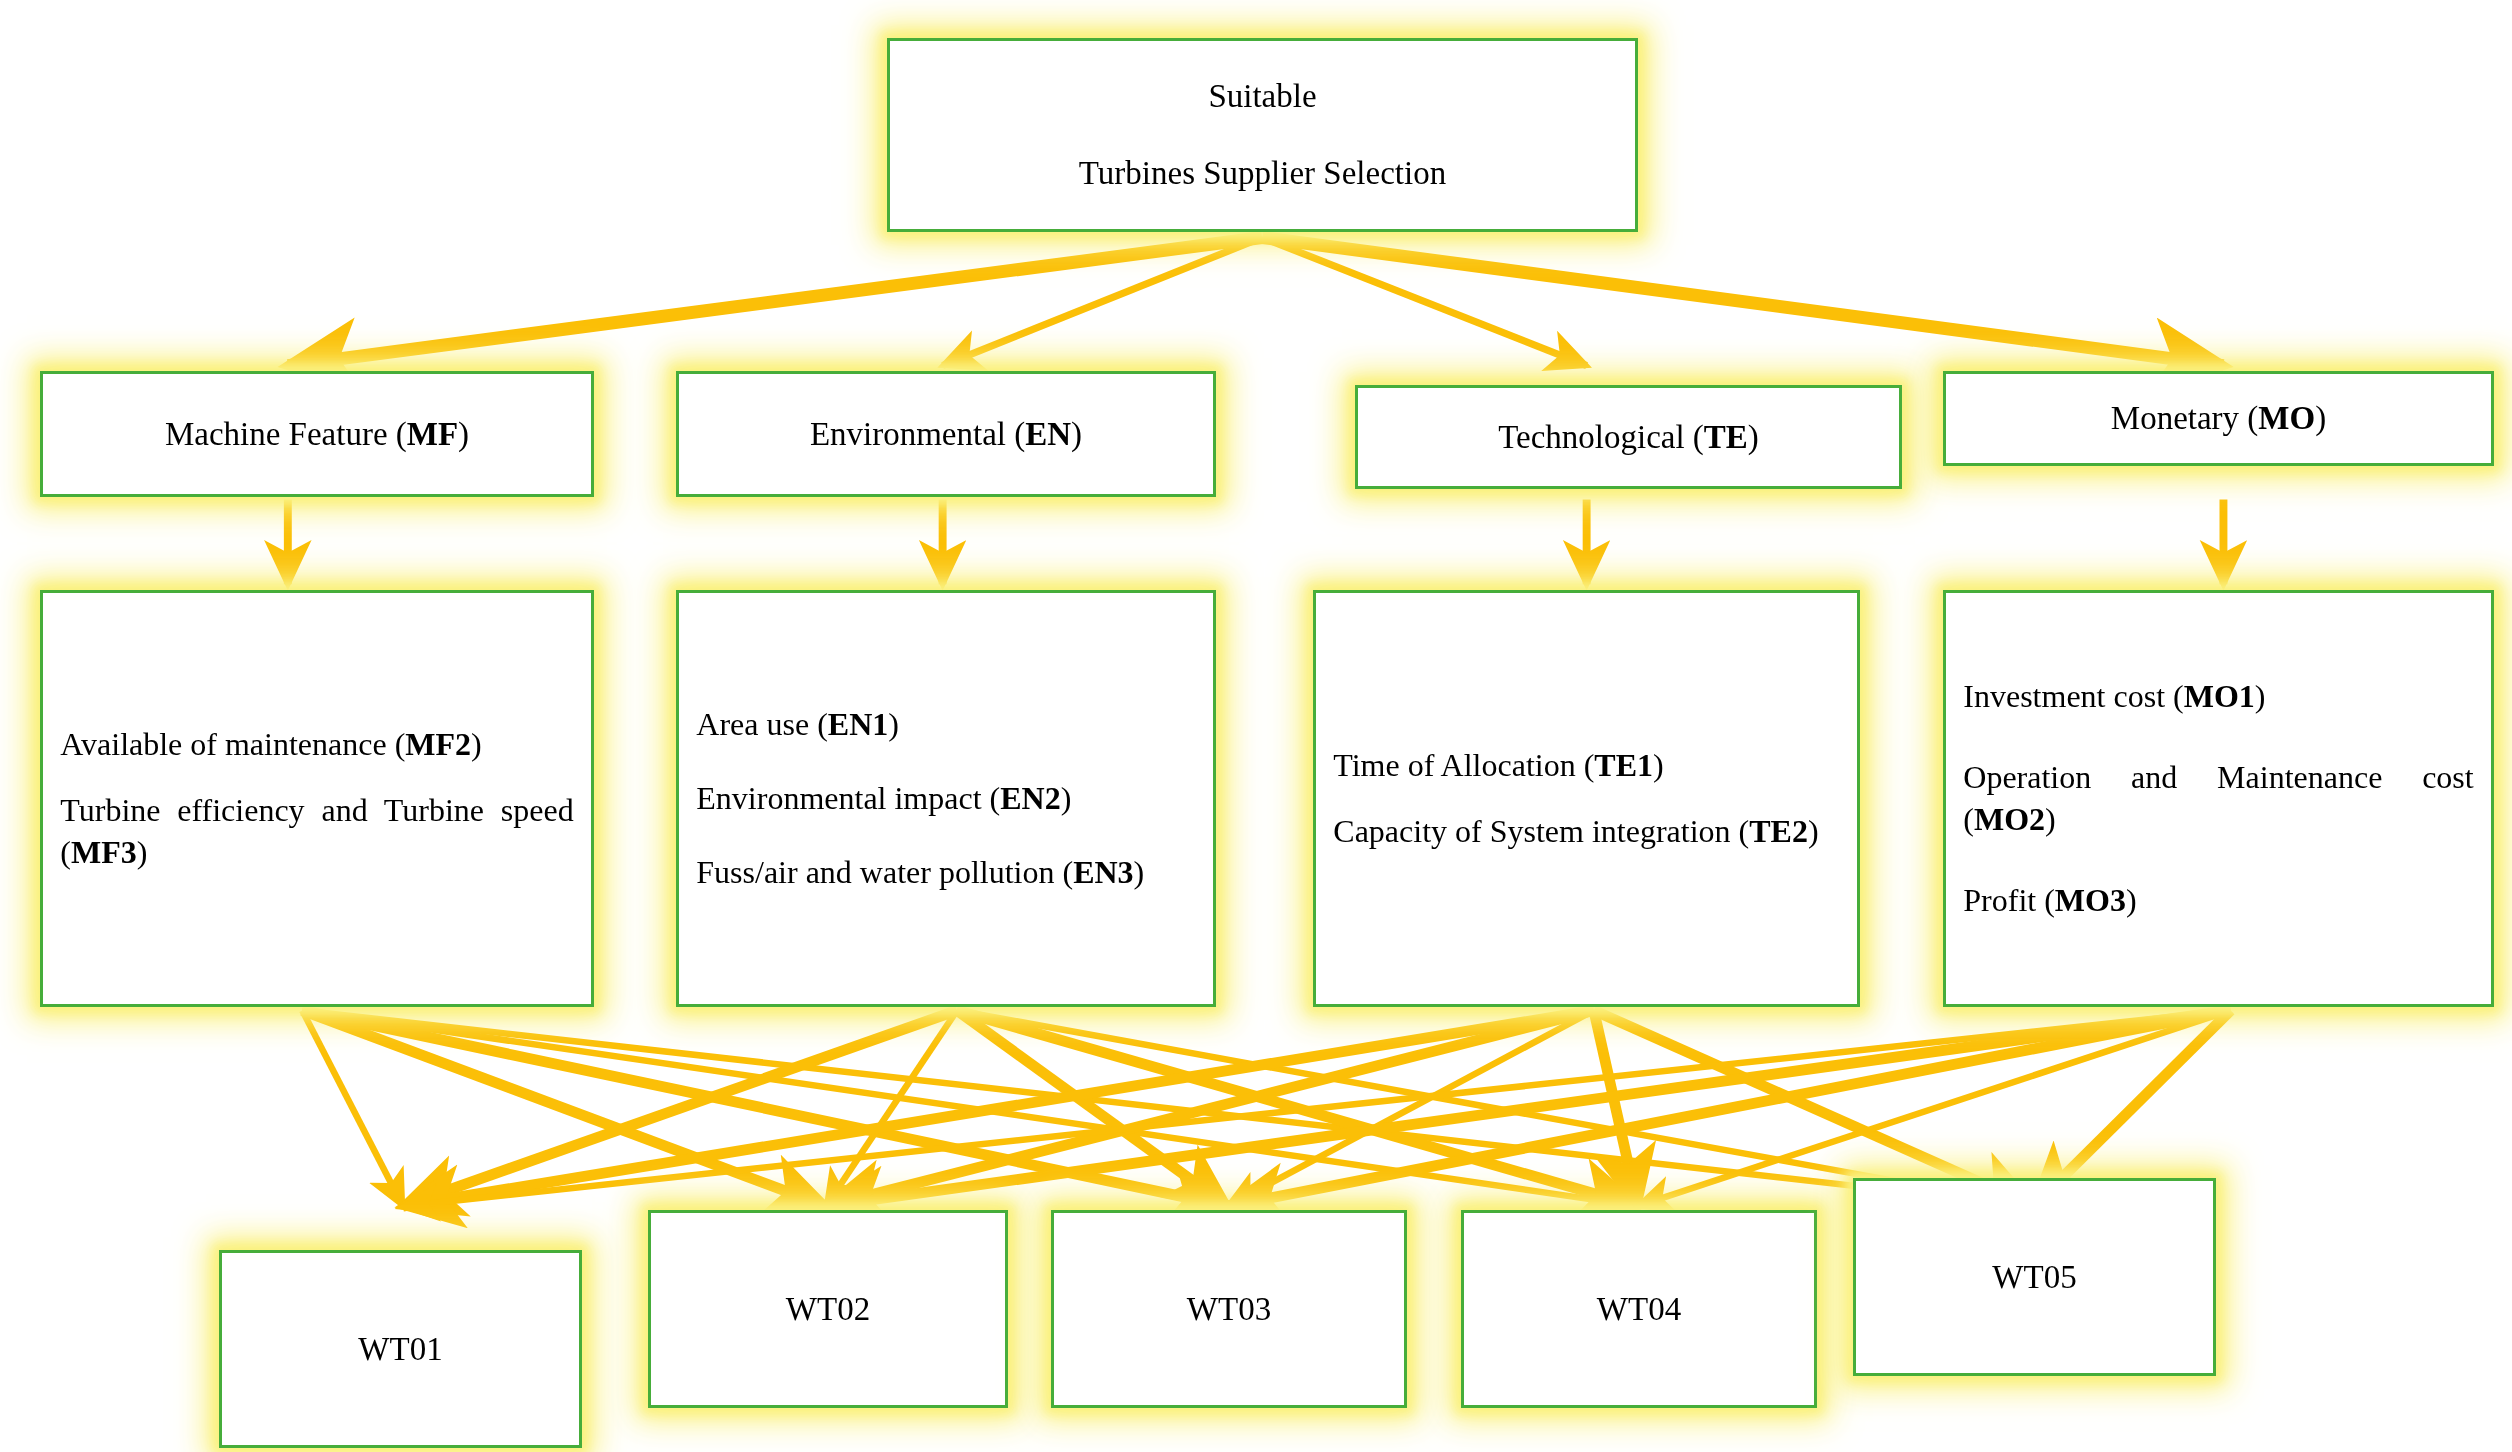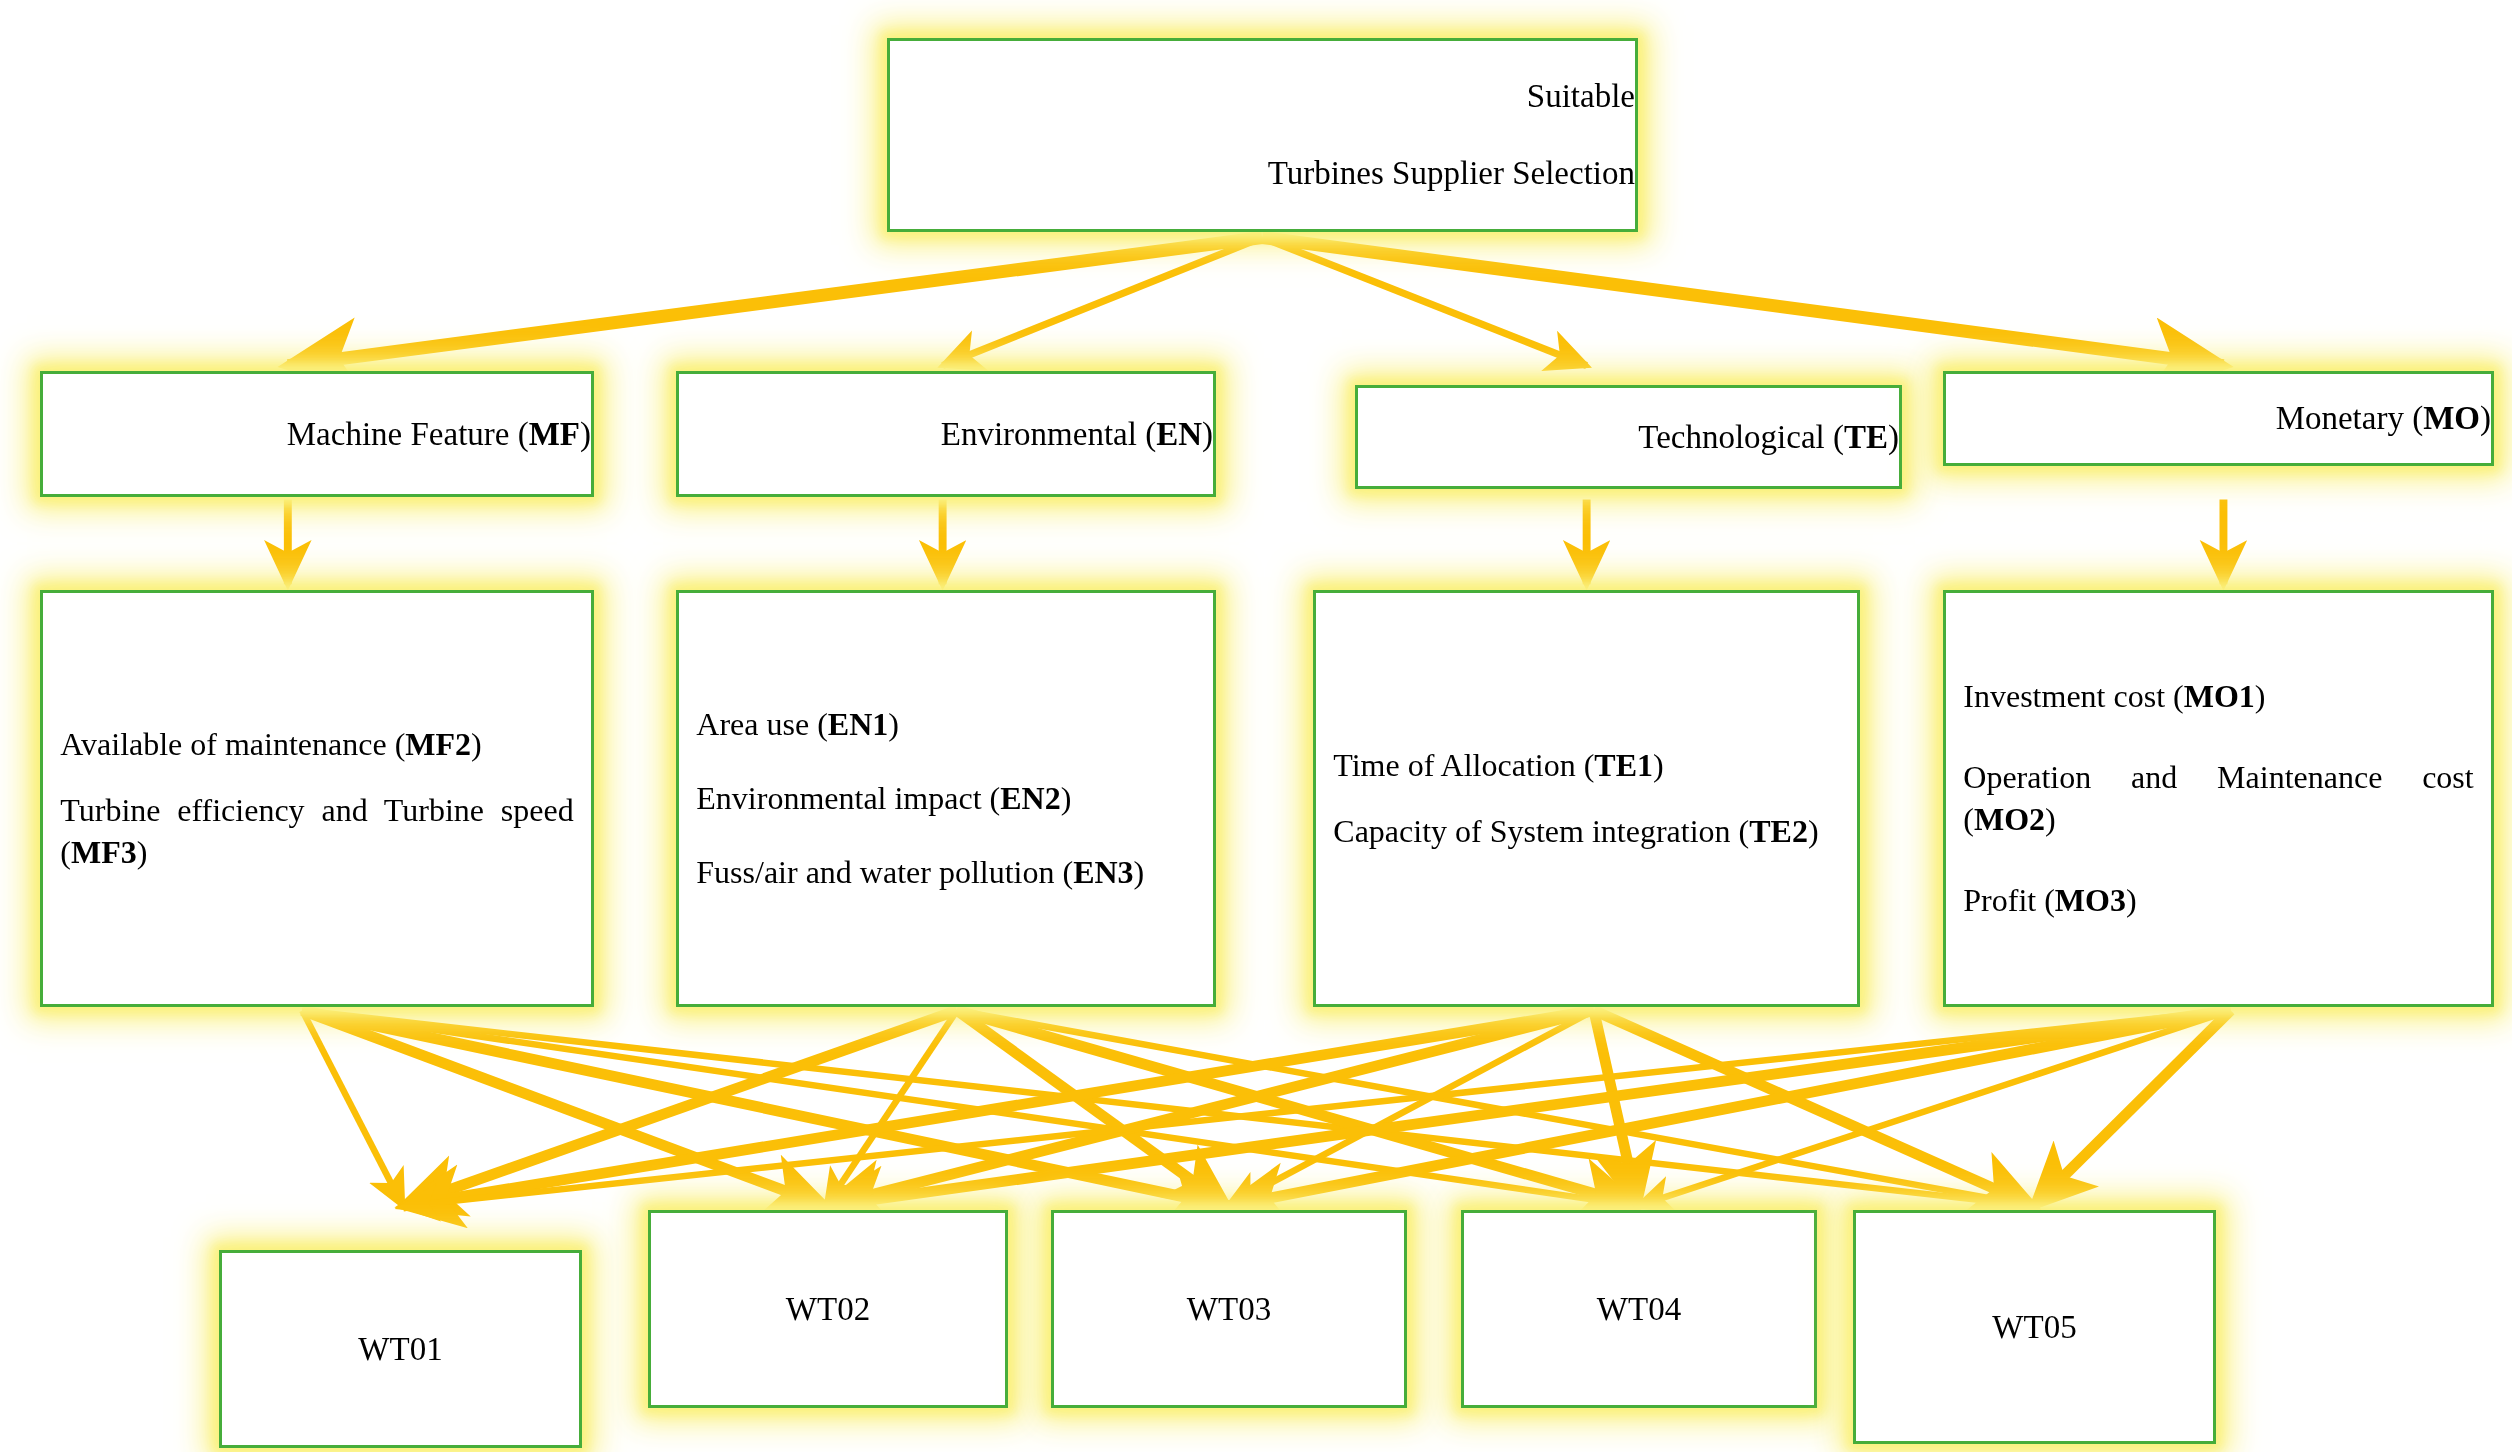--- a/index.html
+++ b/index.html
@@ -9,21 +9,21 @@
 
   svg#edges{position:absolute;left:0;top:0;width:2512px;height:1453px;
             pointer-events:none;z-index:1;}
 
   .node{position:absolute;z-index:3;background:#ffffff;
         border:3.6px solid #46AD3A;
         box-shadow:0 0 29px 13px rgba(250,240,120,0.95),
                    0 0 10px 5.8px rgba(252,244,150,0.98);
         box-sizing:border-box;display:flex;flex-direction:column;
         justify-content:center;}
-  .node .ctr{text-align:right;width:100%;}
+  .node .ctr{text-align:center;width:100%;}
 
   .goal-line{font-size:33px;line-height:1.05;}
   .goal-line.l1{margin-bottom:42px;}
 
   .crit-title{font-size:33px;}
 
   .subbox{padding:0 17.3px;}
   .sub-line{font-size:32px;line-height:1.30;margin:0 0 24.5px 0;
             text-align:justify;text-align-last:left;}
   .sub-line:last-child{margin-bottom:0;}
@@ -134,18 +134,18 @@
   </div>
   <div class="node" style="left:648px;top:1210px;width:360px;height:198px;">
     <div class="alt-label">WT02</div>
   </div>
   <div class="node" style="left:1051px;top:1210px;width:356px;height:198px;">
     <div class="alt-label">WT03</div>
   </div>
   <div class="node" style="left:1461px;top:1210px;width:356px;height:198px;">
     <div class="alt-label">WT04</div>
   </div>
-  <div class="node" style="left:1853px;top:1210px;width:363px;height:234px;">
+  <div class="node" style="left:1853px;top:1178px;width:363px;height:198px;">
     <div class="alt-label">WT05</div>
   </div>
 
 </div>
 
 
 </body></html>

